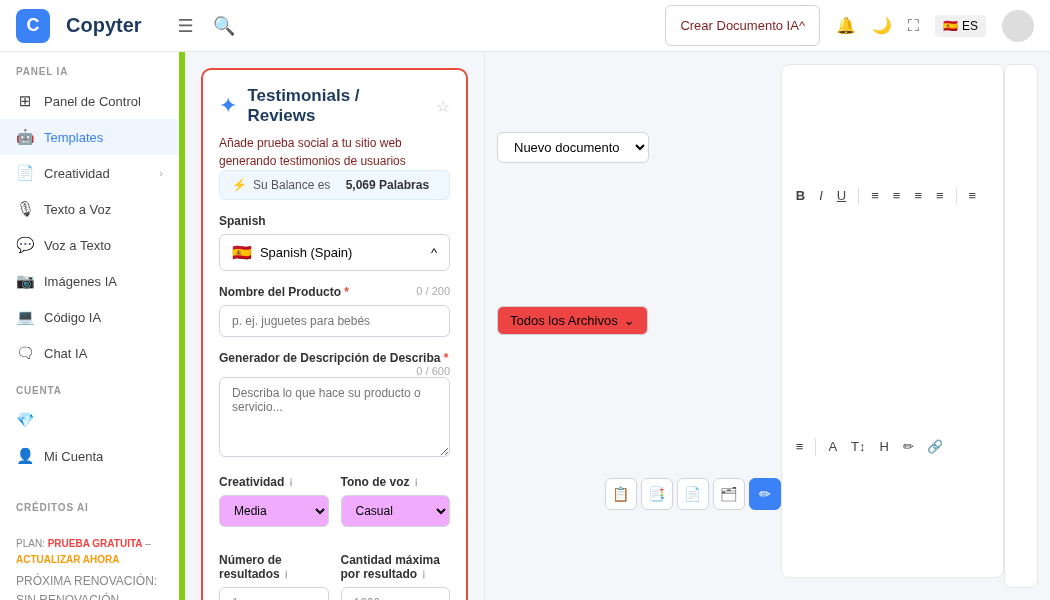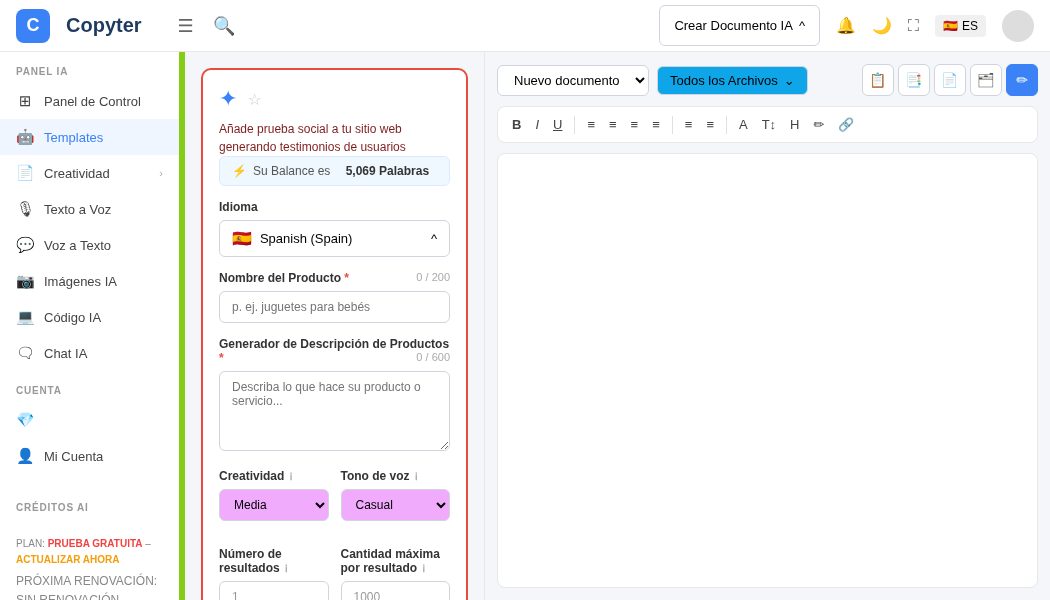--- a/index.html
+++ b/index.html
@@ -14,21 +14,21 @@
       width: 34px; height: 34px; background: #3b82f6; border-radius: 8px;
       display: flex; align-items: center; justify-content: center;
       color: #fff; font-weight: 700; font-size: 18px; margin-right: 4px;
     }
     .logo-text { color: #1e3a5f; font-weight: 700; font-size: 20px; margin-right: 20px; }
     .nav-icon { color: #666; font-size: 18px; cursor: pointer; padding: 4px; }
     .nav-spacer { flex: 1; }
     .nav-right { display: flex; align-items: center; gap: 16px; }
     .crear-doc-btn {
       background: #fff; border: 1px solid #d0d5dd; border-radius: 6px;
-      padding: 12px 14px; font-size: 13px; cursor: pointer; display: flex; align-items: center; gap: 6px; color: #000000;
+      padding: 12px 14px; font-size: 13px; cursor: pointer; display: flex; align-items: center; color: #7f1d1d;
     }
     .nav-icon-btn { color: #666; font-size: 16px; cursor: pointer; }
     .flag-badge {
       display: flex; align-items: center; gap: 4px; font-size: 12px;
       background: #f0f0f0; padding: 4px 8px; border-radius: 4px;
     }
     .avatar { width: 32px; height: 32px; border-radius: 50%; background: #ddd; }
 
     
     .layout { display: flex; flex: 1; overflow: hidden; }
@@ -113,32 +113,32 @@
     .select-input {
       width: 100%; border: 1px solid #d0d5dd; border-radius: 6px;
       padding: 7px 10px; font-size: 12px; background: #f0abfc;
       cursor: pointer; outline: none; font-family: inherit;
       appearance: auto;
     }
 
     .info-icon { color: #aaa; font-size: 10px; margin-left: 2px; cursor: pointer; }
 
     
-    .right-panel { flex: 1; display: flex; flex-direction: column; overflow: hidden; padding: 12px; }
+    .right-panel { flex: 1; display: flex; flex-direction: row; overflow: hidden; padding: 12px; }
 
     .toolbar-top {
       display: flex; align-items: center; gap: 8px; margin-bottom: 10px; flex-wrap: wrap;
     }
     .doc-select {
       border: 1px solid #d0d5dd; border-radius: 6px; padding: 6px 12px;
       font-size: 13px; background: #fff; cursor: pointer; min-width: 140px;
     }
     .folder-select {
       border: 1px solid #d0d5dd; border-radius: 6px; padding: 6px 12px;
-      font-size: 13px; background: #0ea5e9; cursor: pointer; min-width: 150px;
+      font-size: 13px; background: #ef4444; cursor: pointer; min-width: 150px;
       display: flex; align-items: center; gap: 6px;
     }
     .toolbar-icons { display: flex; gap: 4px; margin-left: auto; }
     .toolbar-icon-btn {
       width: 32px; height: 32px; border: 1px solid #d0d5dd; border-radius: 6px;
       background: #fff; display: flex; align-items: center; justify-content: center;
       font-size: 14px; cursor: pointer; color: #555;
     }
     .toolbar-icon-btn.active { background: #3b82f6; color: #fff; border-color: #3b82f6; }
 
@@ -246,53 +246,54 @@
     </div>
   </div>
 
   <div class="main">
 
     <div class="left-panel">
       <div class="card">
 
         <div class="card-header">
           <span class="card-star">✦</span>
+          <span class="card-title">Testimonials / Reviews</span>
           <span class="card-fav">☆</span>
         </div>
         <p class="card-desc">Añade prueba social a tu sitio web generando testimonios de usuarios</p>
 
         <div class="balance-bar">
           <span class="balance-icon">⚡</span>
           <span>Su Balance es</span>&nbsp;
           <span class="balance-bold">5,069 Palabras</span>
         </div>
 
         <div>
-          <div class="field-label">Idioma</div>
+          <div class="field-label">Spanish</div>
           <div class="lang-select">
             <div class="lang-left">
               <span class="lang-flag">🇪🇸</span>
               <span>Spanish (Spain)</span>
             </div>
             <span>^</span>
           </div>
         </div>
 
         <div>
           <div class="field-label">
             <span>Nombre del Producto</span>
             <span class="field-required"> *</span>
             <span class="field-count">0 / 200</span>
           </div>
           <input type="text" class="text-input" placeholder="p. ej. juguetes para bebés" style="">
         </div>
 
         <div>
           <div class="field-label">
-            <span>Generador de Descripción de Productos</span>
+            <span>Generador de Descripción de Describa</span>
             <span class="field-required"> *</span>
             <span class="field-count">0 / 600</span>
           </div>
           <textarea class="textarea-input" placeholder="Describa lo que hace su producto o servicio..." style=""></textarea>
         </div>
 
         <div class="two-col">
           <div>
             <div class="field-label">
               <span>Creatividad</span>

